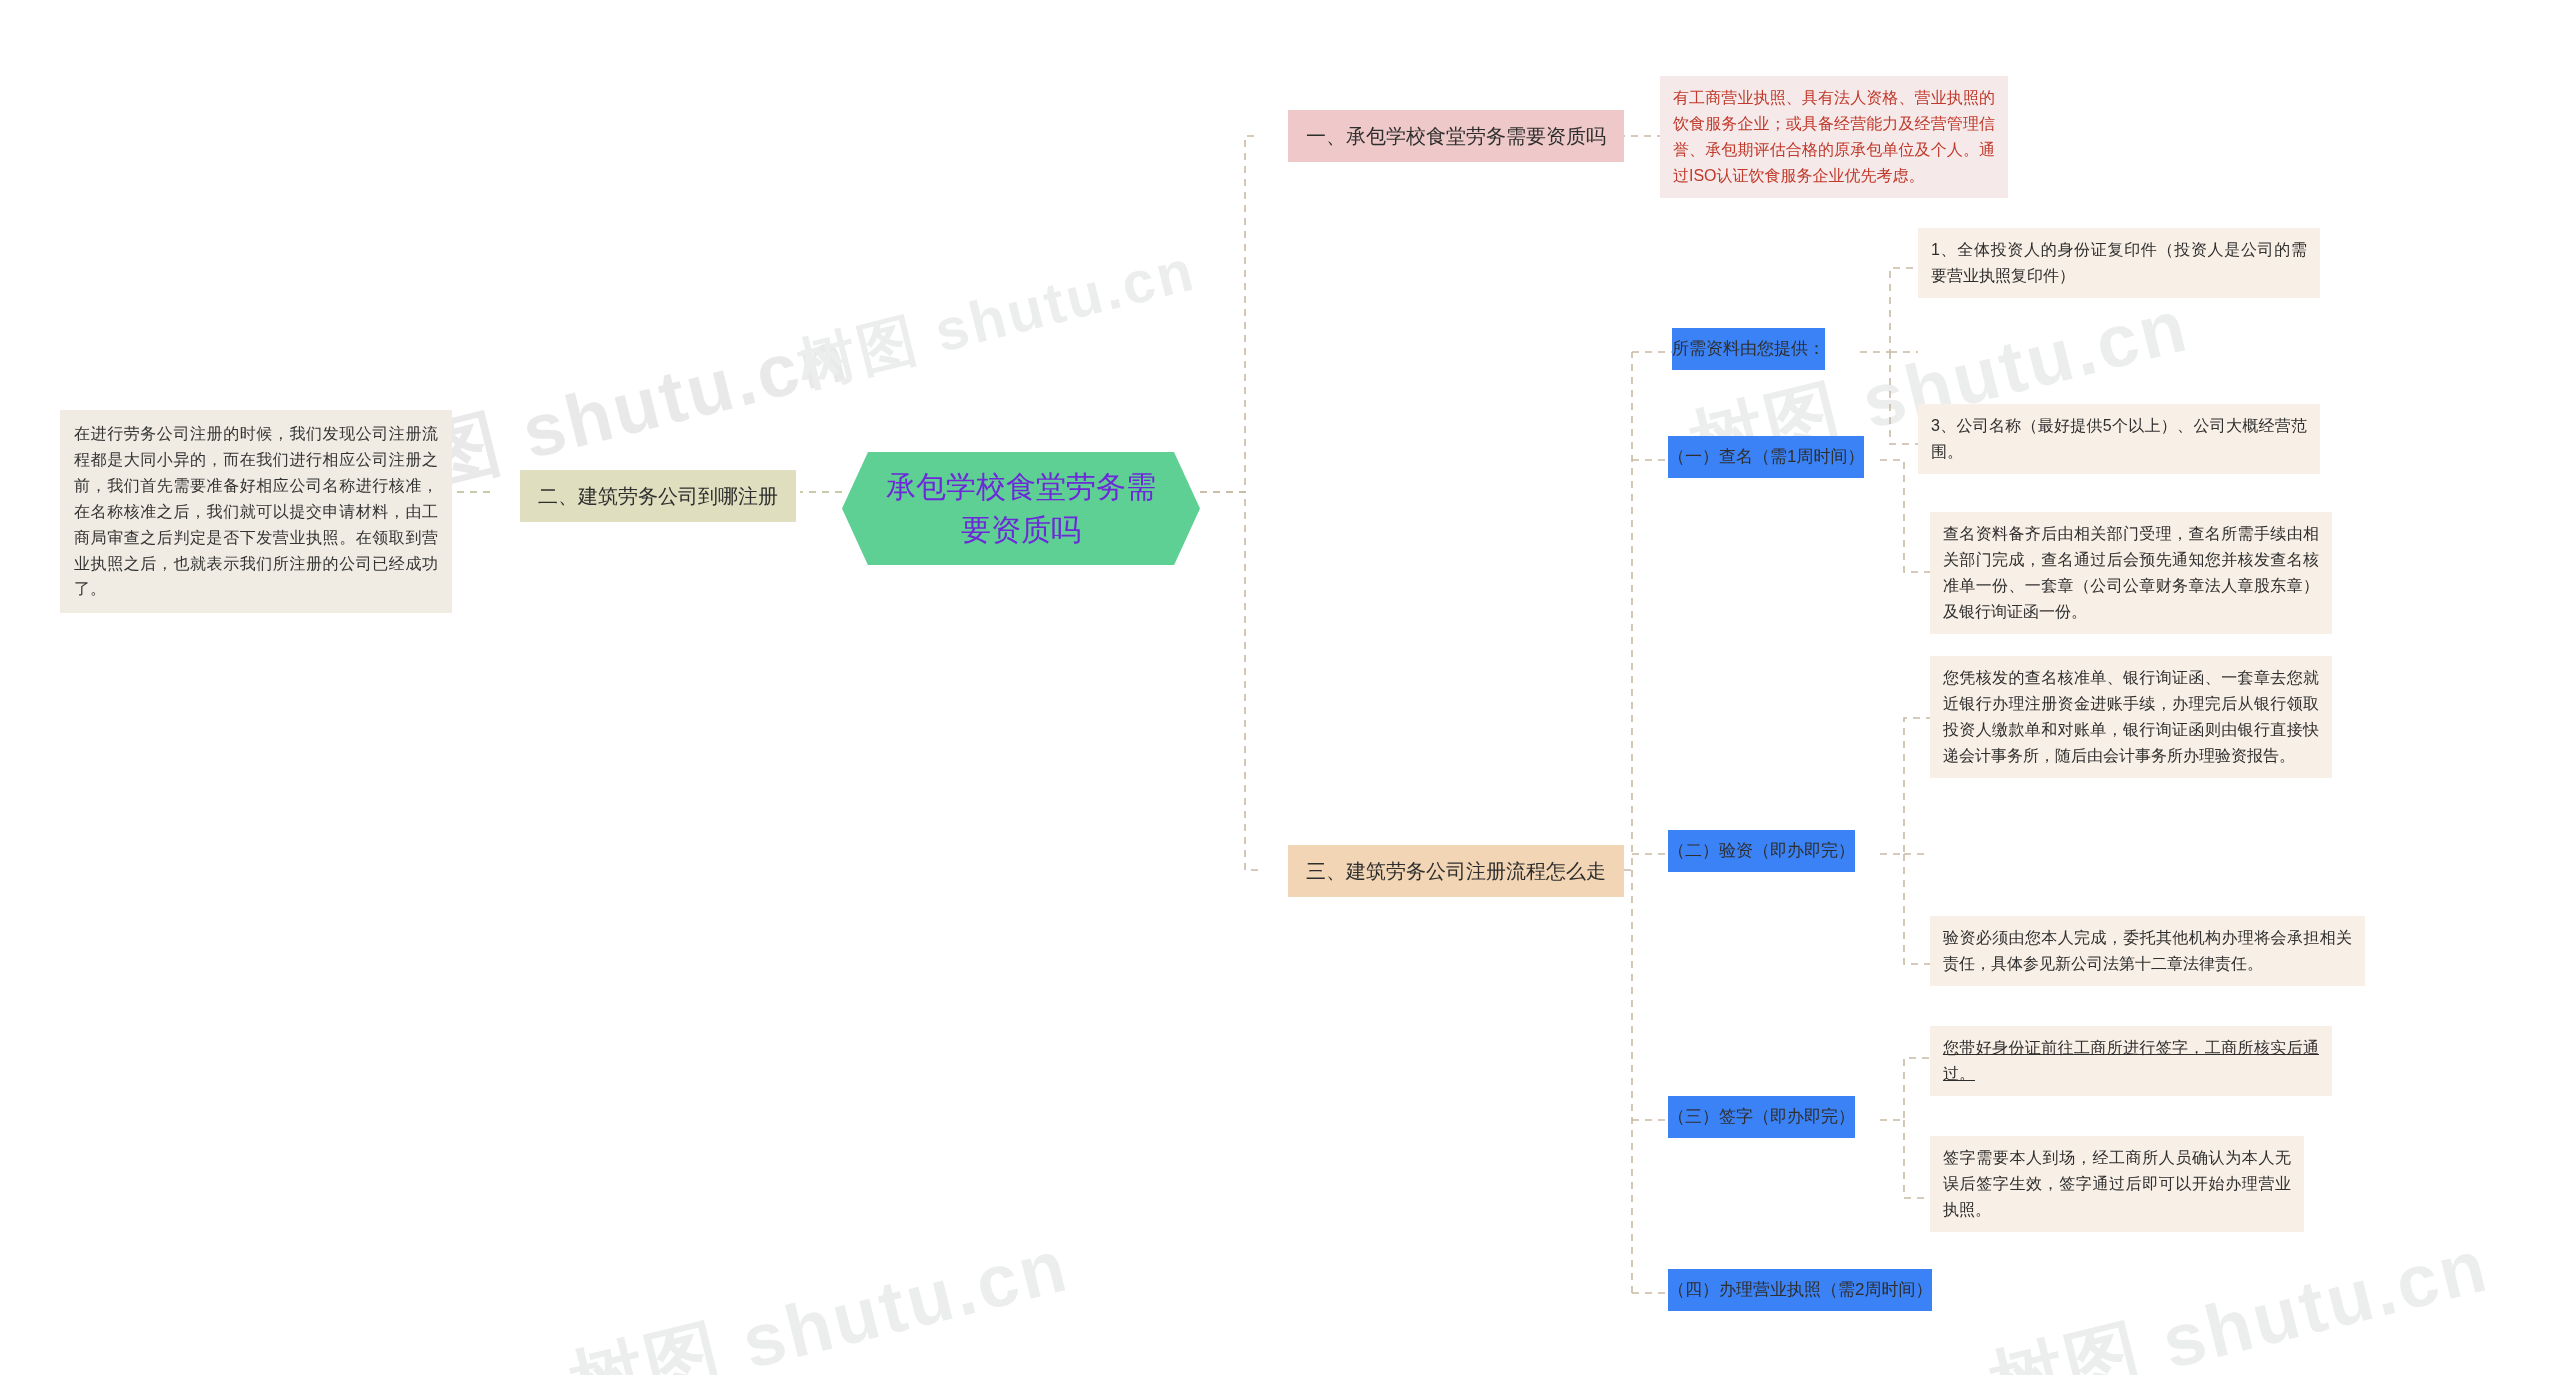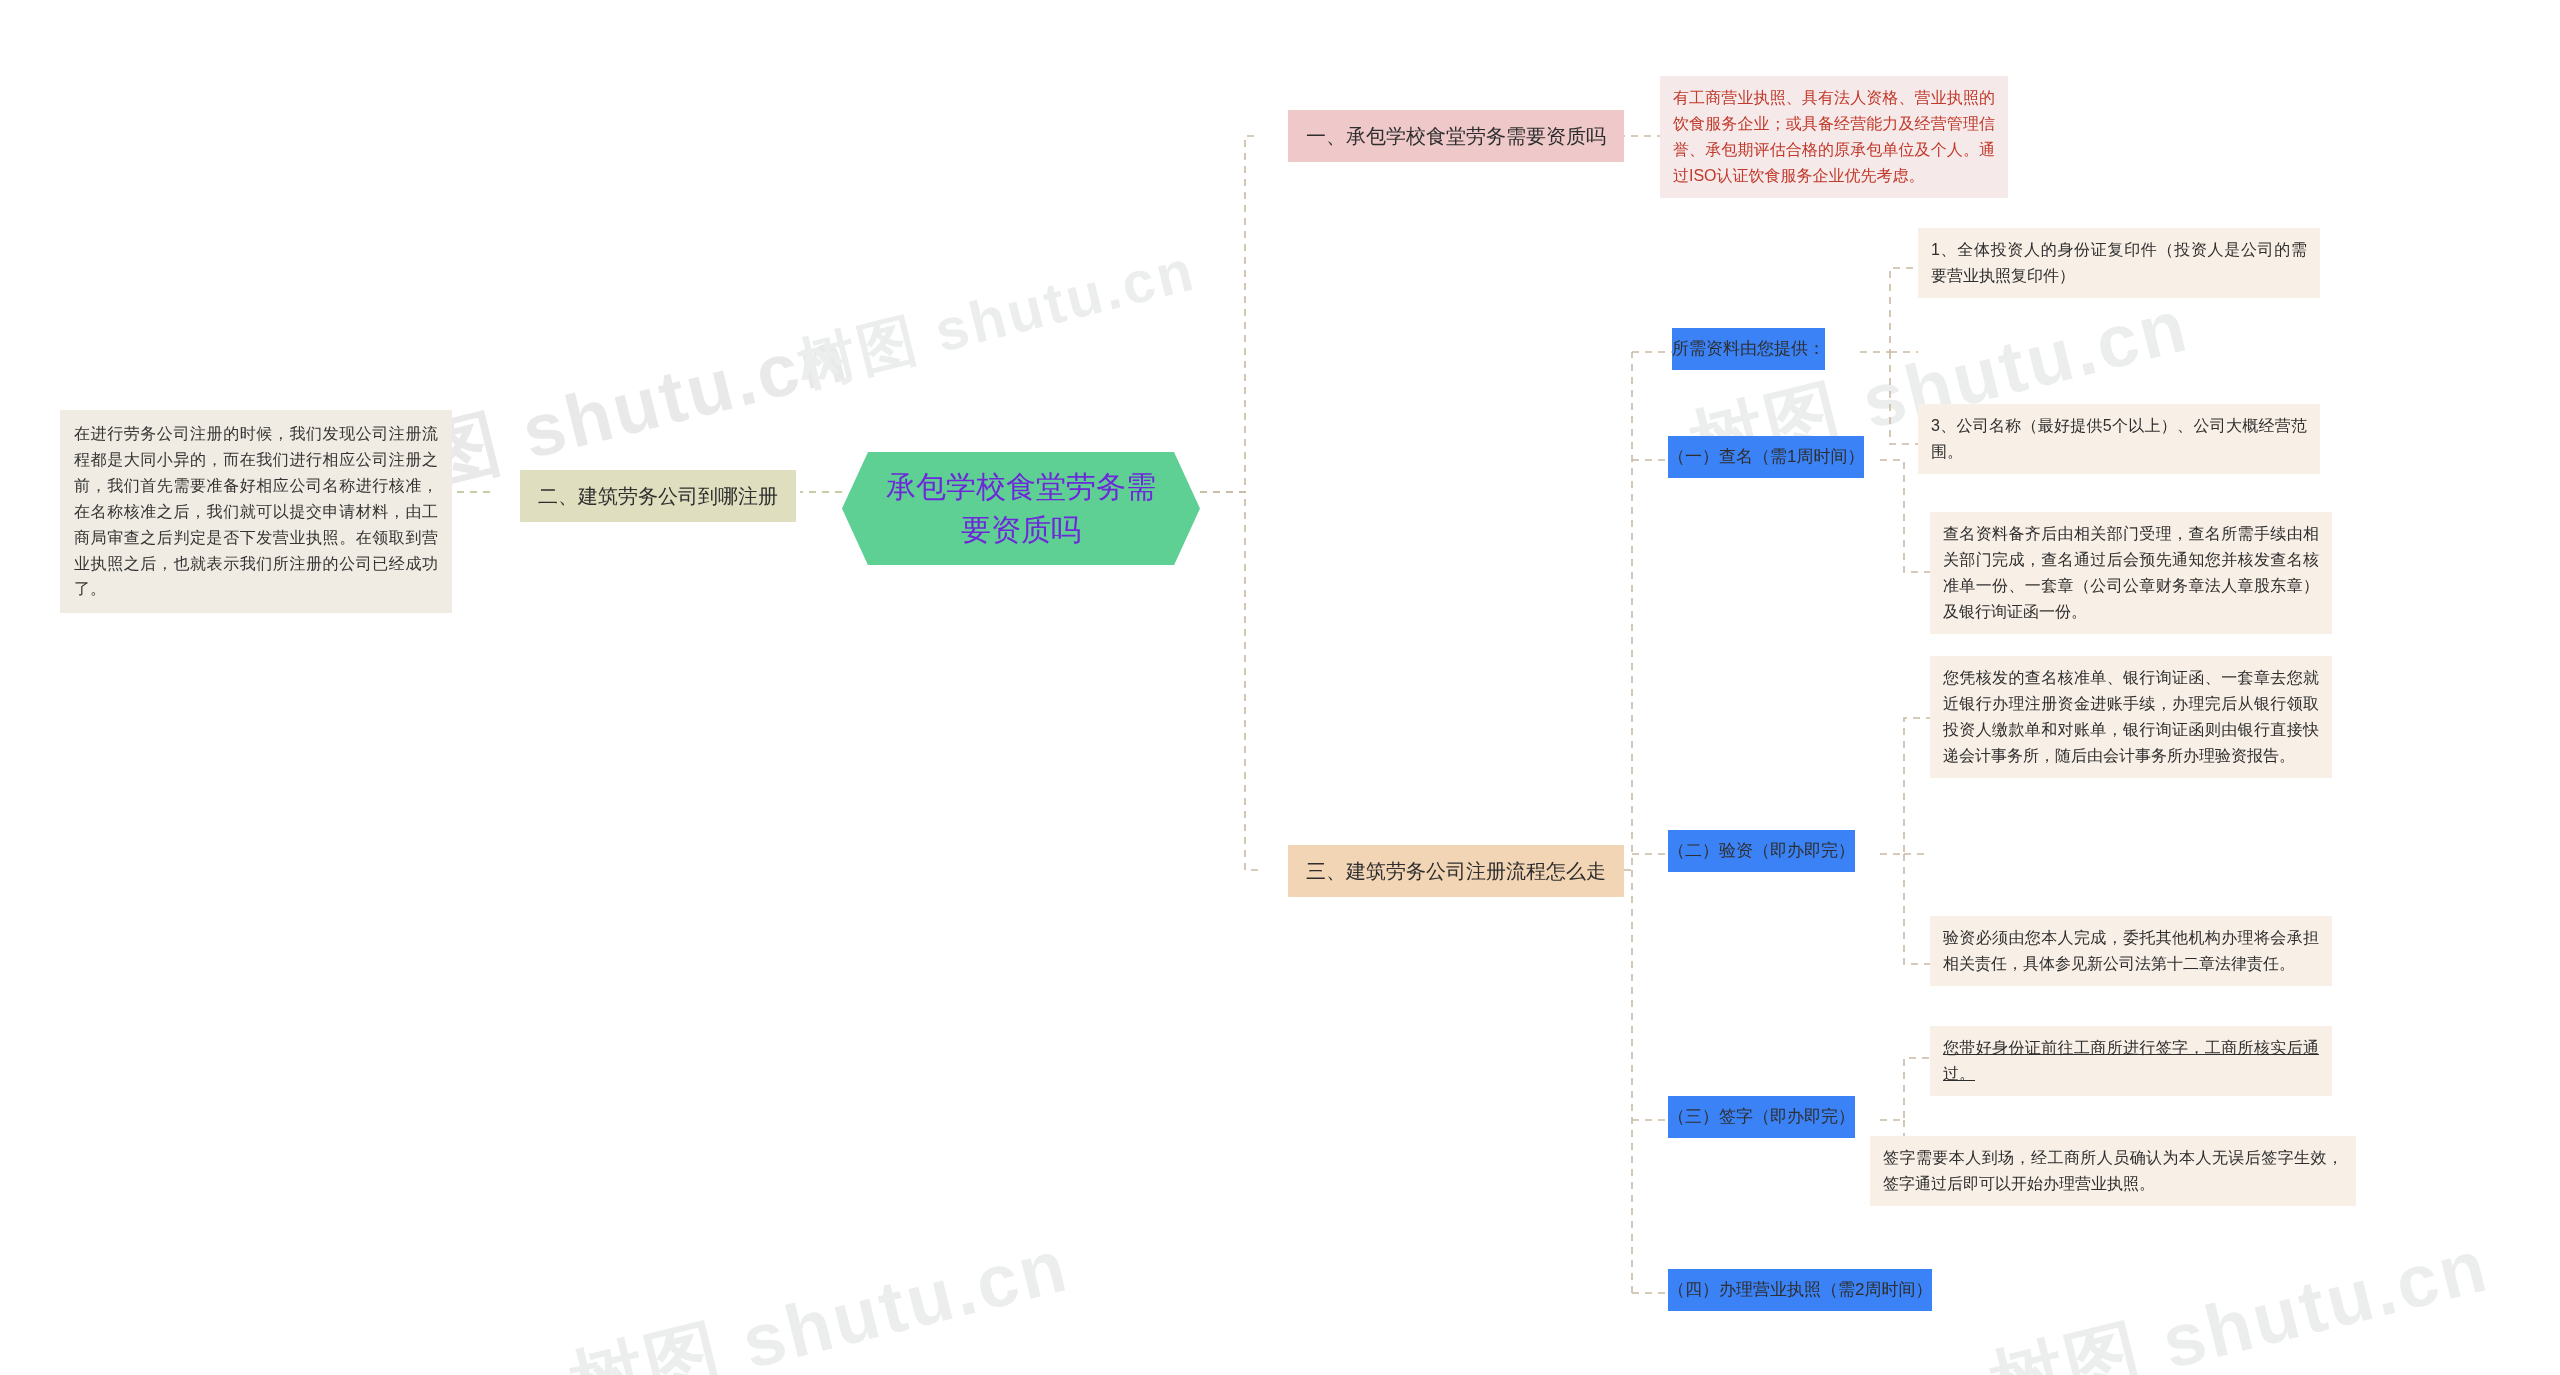--- a/index.html
+++ b/index.html
@@ -153,31 +153,31 @@
   <div class="node leaf" style="left:1930px;top:512px;width:402px;">
     <span class="txt">查名资料备齐后由相关部门受理，查名所需手续由相关部门完成，查名通过后会预先通知您并核发查名核准单一份、一套章（公司公章财务章法人章股东章）及银行询证函一份。</span>
   </div>
 
   <div class="node lvl2" style="left:1668px;top:830px;">
     <span class="txt">（二）验资（即办即完）</span>
   </div>
   <div class="node leaf" style="left:1930px;top:656px;width:402px;">
     <span class="txt">您凭核发的查名核准单、银行询证函、一套章去您就近银行办理注册资金进账手续，办理完后从银行领取投资人缴款单和对账单，银行询证函则由银行直接快递会计事务所，随后由会计事务所办理验资报告。</span>
   </div>
-  <div class="node leaf" style="left:1930px;top:916px;width:402px;">
+  <div class="node leaf" style="left:1930px;top:916px;width:435px;">
     <span class="txt">验资必须由您本人完成，委托其他机构办理将会承担相关责任，具体参见新公司法第十二章法律责任。</span>
   </div>
 
   <div class="node lvl2" style="left:1668px;top:1096px;">
     <span class="txt">（三）签字（即办即完）</span>
   </div>
   <div class="node leaf" style="left:1930px;top:1026px;width:402px;text-decoration:underline;">
     <span class="txt">您带好身份证前往工商所进行签字，工商所核实后通过。</span>
   </div>
-  <div class="node leaf" style="left:1870px;top:1136px;width:486px;">
+  <div class="node leaf" style="left:1930px;top:1136px;width:374px;">
     <span class="txt">签字需要本人到场，经工商所人员确认为本人无误后签字生效，签字通过后即可以开始办理营业执照。</span>
   </div>
 
   <div class="node lvl2" style="left:1668px;top:1269px;">
     <span class="txt">（四）办理营业执照（需2周时间）</span>
   </div>
 
 </div>
 
 </body></html>

